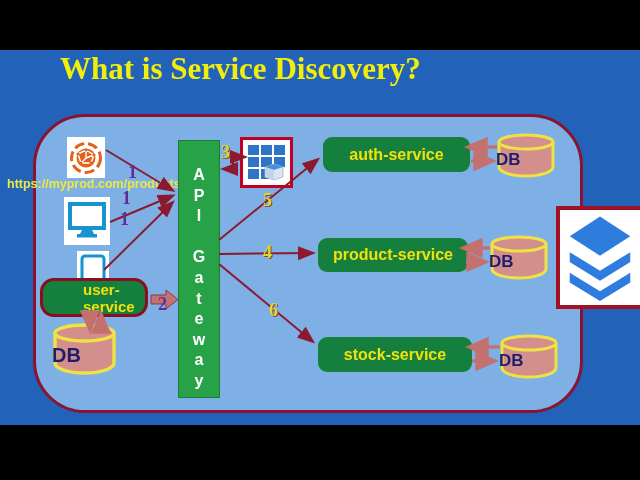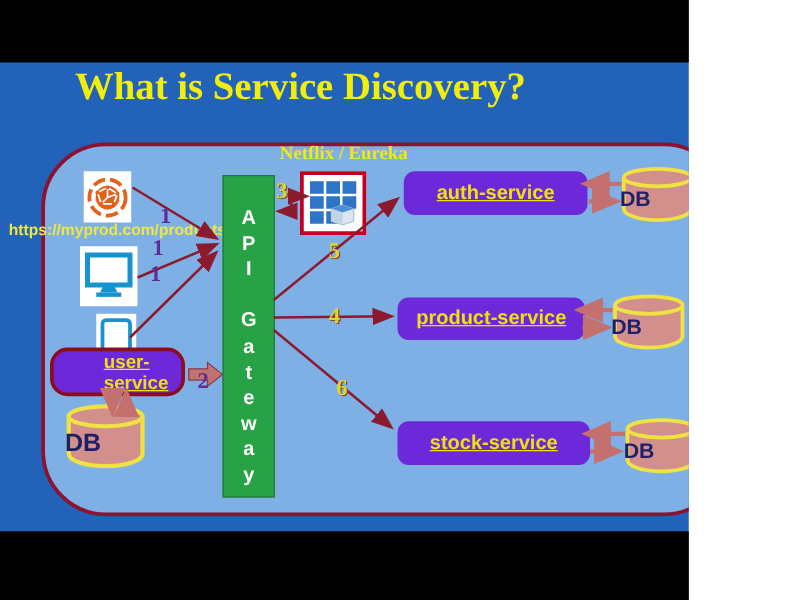--- a/index.html
+++ b/index.html
@@ -1,37 +1,37 @@
 <!DOCTYPE html>
 <html><head>
 <meta charset="utf-8">
 <style>
   html,body{margin:0;padding:0;}
-  #stage{position:relative;width:551px;height:480px;background:#2262b8;overflow:hidden;
+  #stage{position:relative;width:640px;height:480px;background:#2262b8;overflow:hidden;
          font-family:"Liberation Sans",sans-serif;}
   .bar{position:absolute;left:0;width:640px;background:#000;}
   #bar-top{top:0;height:50px;}
   #bar-bottom{top:425px;height:55px;}
   #title{position:absolute;left:60px;top:51px;width:520px;
          font-family:"Liberation Serif",serif;font-weight:bold;font-size:31px;color:#f2ee0b;}
   #panel{position:absolute;left:33px;top:114px;width:544px;height:293px;
          background:#7fb0e5;border:3px solid #8b1230;border-radius:52px;}
   #registry-label{position:absolute;left:205px;top:115px;width:140px;text-align:center;
          font-family:"Liberation Serif",serif;font-weight:bold;font-size:15px;color:#efea13;}
   .icon-box{position:absolute;background:#fff;display:flex;align-items:center;justify-content:center;}
   #client-url{position:absolute;left:7px;top:177px;width:175px;font-size:12.5px;font-weight:bold;
          color:#ede840;letter-spacing:0px;}
   #gateway{position:absolute;left:178px;top:140px;width:40px;height:256px;background:#27a246;
          border:1px solid #1d7d36;}
   #gateway-letters{width:100%;margin-top:24px;text-align:center;white-space:pre-line;
          font-weight:bold;font-size:16px;line-height:20.6px;color:#fff;}
   #eureka-icon-box{left:240px;top:137px;width:47px;height:45px;border:3px solid #c00023;}
   #layers-icon-box{left:556px;top:206px;width:80px;height:95px;border:4px solid #a01124;}
-  .svc{position:absolute;background:#6d28d9;border-radius:9px;display:flex;align-items:center;
-       justify-content:center;font-weight:bold;font-size:16px;color:#f0e10c;text-decoration:underline;}
+  .svc{position:absolute;background:#15803d;border-radius:9px;display:flex;align-items:center;
+       justify-content:center;font-weight:bold;font-size:16px;color:#f0e10c;}
   #svc-auth{left:323px;top:137px;width:147px;height:35px;}
   #svc-product{left:318px;top:238px;width:150px;height:34px;}
   #svc-stock{left:318px;top:337px;width:154px;height:35px;}
   #svc-user{left:40px;top:278px;width:108px;height:39px;border:3px solid #8b0d1f;border-radius:14px;
        font-size:15px;box-sizing:border-box;padding-left:40px;}
   .db{position:absolute;}
   .db .db-label{position:absolute;left:0;top:38%;width:100%;text-align:left;
        font-weight:bold;font-size:17px;color:#1e1e6b;}
   #db-user .db-label{font-size:20px;}
   .num{position:absolute;font-family:"Liberation Serif",serif;font-weight:bold;font-size:18px;}
@@ -44,21 +44,20 @@
 
 <div id="stage">
 
   <div id="bar-top" class="bar"></div>
   <div id="bar-bottom" class="bar"></div>
 
   <div id="title">What is Service Discovery?</div>
 
   <div id="panel"></div>
 
-  <div id="registry-label">Netflix / Eureka</div>
 
   <div class="icon-box" style="left:67px;top:137px;width:38px;height:41px;">
     <svg width="34" height="36" viewBox="0 0 34 36">
       <circle cx="17" cy="18" r="14.5" fill="none" stroke="#e2621b" stroke-width="3" stroke-dasharray="10 4"></circle>
       <circle cx="17" cy="18" r="9.5" fill="#e2621b"></circle>
       <path d="M9 14 L17 10 L25 15 L22 23 L12 23 Z M17 10 L17 18 M9 14 L12 23 M25 15 L17 18 M12 23 L17 18" fill="none" stroke="#fff" stroke-width="1.4"></path>
       <circle cx="17" cy="10" r="1.6" fill="#e2621b"></circle>
       <circle cx="9" cy="14" r="1.6" fill="#e2621b"></circle>
       <circle cx="25" cy="15" r="1.6" fill="#e2621b"></circle>
       <circle cx="12" cy="23" r="1.6" fill="#e2621b"></circle>

